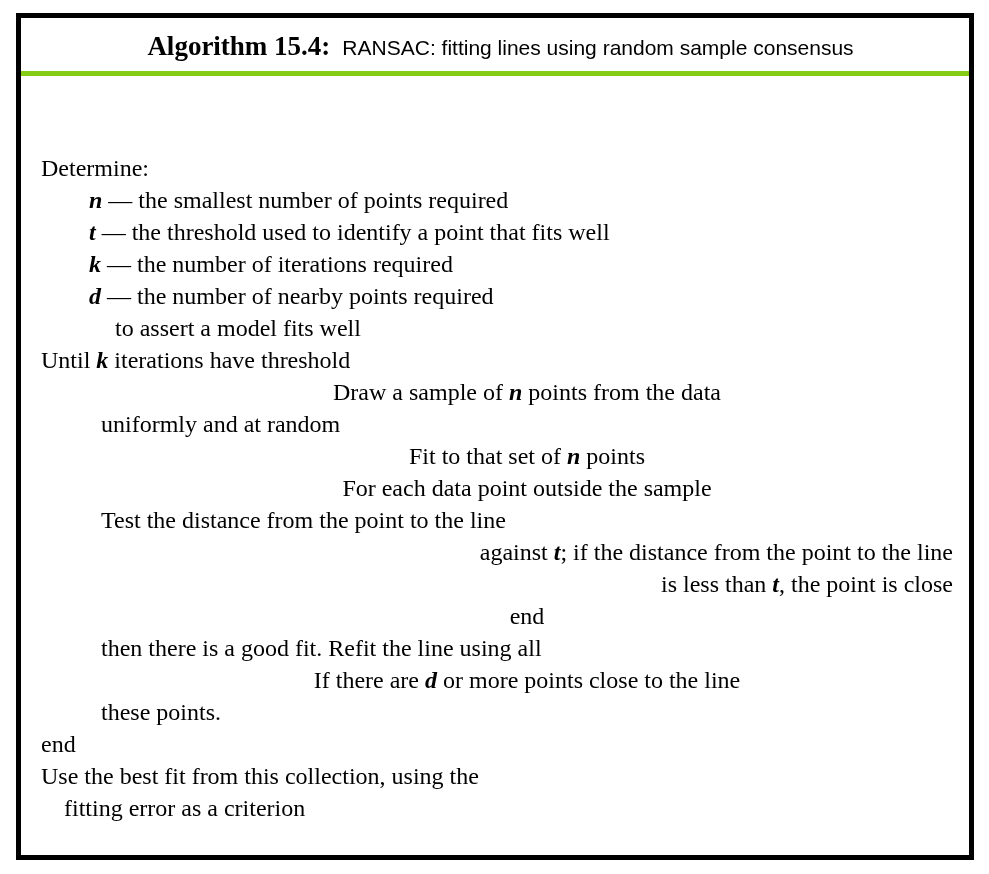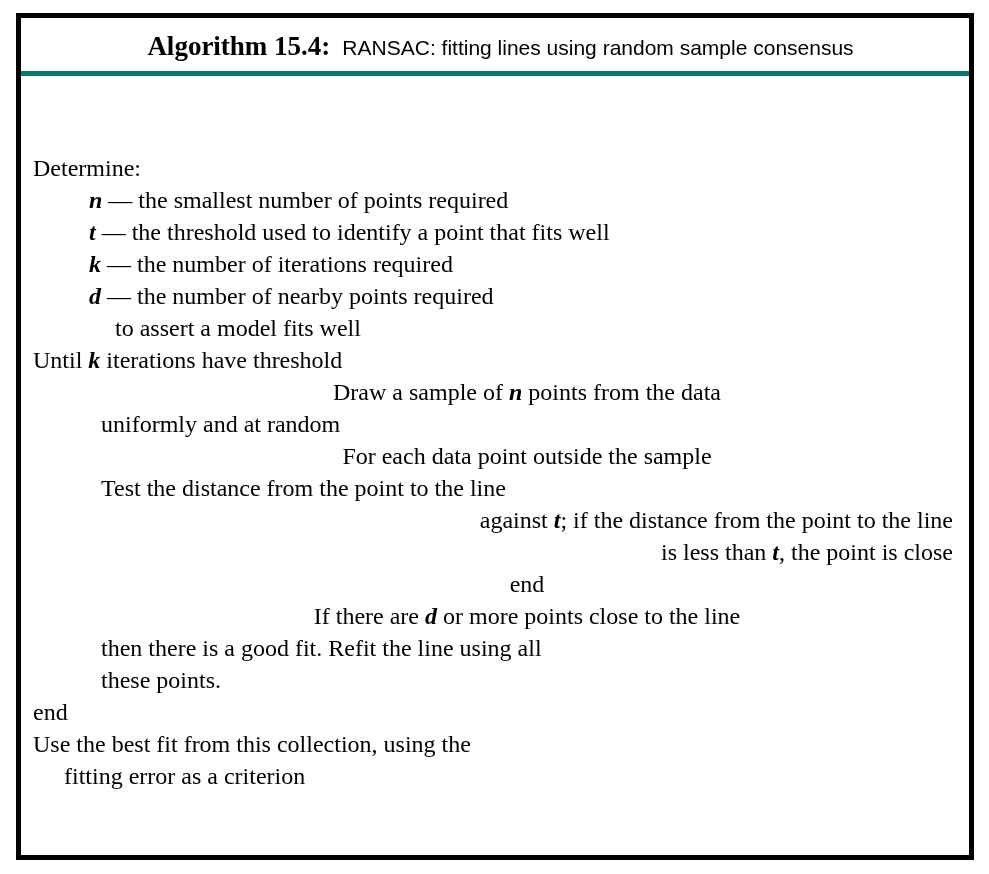--- a/index.html
+++ b/index.html
@@ -18,42 +18,42 @@
     position: absolute;
     left: 16px;
     top: 13px;
     width: 958px;
     height: 847px;
     box-sizing: border-box;
     border: 5px solid #000000;
     background: #ffffff;
   }
   .algo-header {
-    border-bottom: 5px solid #0f766e;
+    border-bottom: 5px solid #84cc16;
     text-align: center;
     padding: 13px 0 9px 11px;
     white-space: nowrap;
   }
   .algo-label {
     font-family: "Liberation Serif", "DejaVu Serif", serif;
     font-weight: bold;
     font-size: 27px;
   }
   .algo-title {
     font-family: "Liberation Sans", "DejaVu Sans", sans-serif;
     font-size: 21px;
     margin-left: 12px;
   }
   .algo-body {
     padding: 76px 16px 0 12px;
     font-size: 24px;
     line-height: 32px;
   }
   .line { white-space: pre; }
-  .ind0   { margin-left: 0; }
+  .ind0   { margin-left: 8px; }
   .ind21  { margin-left: 31px; }
   .ind56  { margin-left: 56px; }
   .ind68  { margin-left: 68px; text-align: center; }
   .ind82  { margin-left: 82px; }
   .ind88  { margin-left: 68px; }
   .ind108 { margin-left: 108px; text-align: right; }
   .var {
     font-style: italic;
     font-weight: bold;
   }
@@ -80,34 +80,35 @@
     <div class="line ind56"><span class="var">d</span><span> — the number of nearby points required</span></div>
 
     <div class="line ind82"><span>to assert a model fits well</span></div>
 
     <div class="line ind0"><span>Until </span><span class="var">k</span><span> iterations have threshold</span></div>
 
     <div class="line ind68"><span>Draw a sample of </span><span class="var">n</span><span> points from the data</span></div>
 
     <div class="line ind88"><span>uniformly and at random</span></div>
 
+    <div class="line ind68"><span>Fit to that set of </span><span class="var">n</span><span> points</span></div>
 
     <div class="line ind68"><span>For each data point outside the sample</span></div>
 
     <div class="line ind88"><span>Test the distance from the point to the line</span></div>
 
     <div class="line ind108"><span>against </span><span class="var">t</span><span>; if the distance from the point to the line</span></div>
 
     <div class="line ind108"><span>is less than </span><span class="var">t</span><span>, the point is close</span></div>
 
     <div class="line ind68"><span>end</span></div>
 
+    <div class="line ind88"><span>then there is a good fit. Refit the line using all</span></div>
+
     <div class="line ind68"><span>If there are </span><span class="var">d</span><span> or more points close to the line</span></div>
-
-    <div class="line ind88"><span>then there is a good fit. Refit the line using all</span></div>
 
     <div class="line ind88"><span>these points.</span></div>
 
     <div class="line ind0"><span>end</span></div>
 
     <div class="line ind0"><span>Use the best fit from this collection, using the</span></div>
 
     <div class="line ind21"><span>fitting error as a criterion</span></div>
 
   </div>

